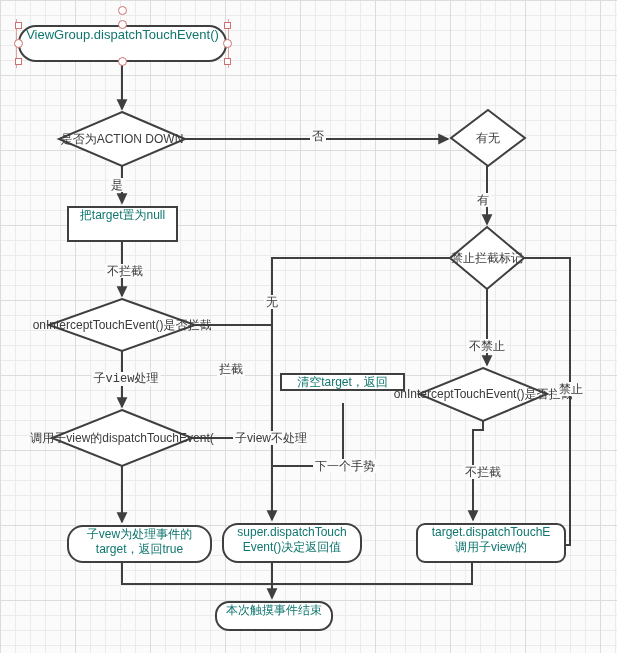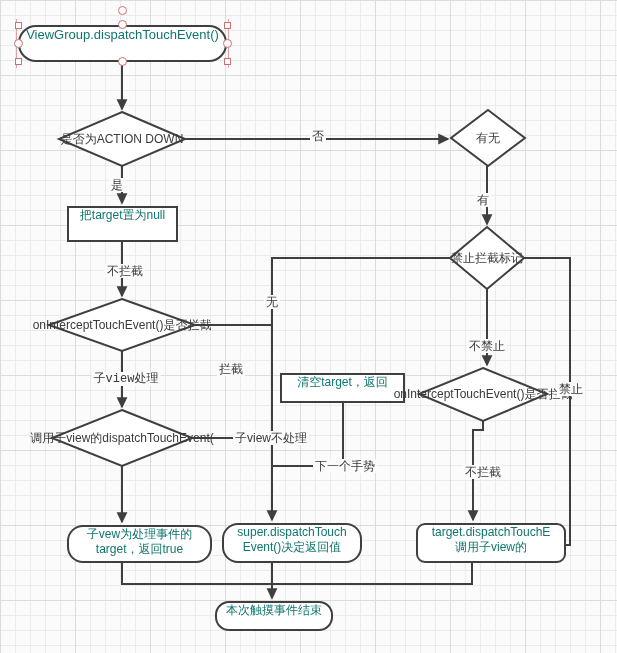--- a/index.html
+++ b/index.html
@@ -79,21 +79,21 @@
       <polygon points="122,410 192,438 122,466 52,438"></polygon>
     </g>
   </svg>
 
   <div class="node start" style="left:18px;top:25px;width:209px;height:37px;">
     <span>ViewGroup.dispatchTouchEvent()</span>
   </div>
   <div class="node" style="left:67px;top:206px;width:111px;height:36px;">
     <span>把target置为null</span>
   </div>
-  <div class="node" style="left:280px;top:373px;width:125px;height:30px;">
+  <div class="node" style="left:280px;top:373px;width:125px;height:18px;">
     <span>清空target，返回</span>
   </div>
   <div class="node terminal" style="left:48px;top:525px;width:145px;height:38px;">
     <span>子vew为处理事件的</span>
     <span>target，返回true</span>
   </div>
   <div class="node terminal" style="left:203px;top:523px;width:140px;height:40px;">
     <span>super.dispatchTouch</span>
     <span>Event()决定返回值</span>
   </div>

